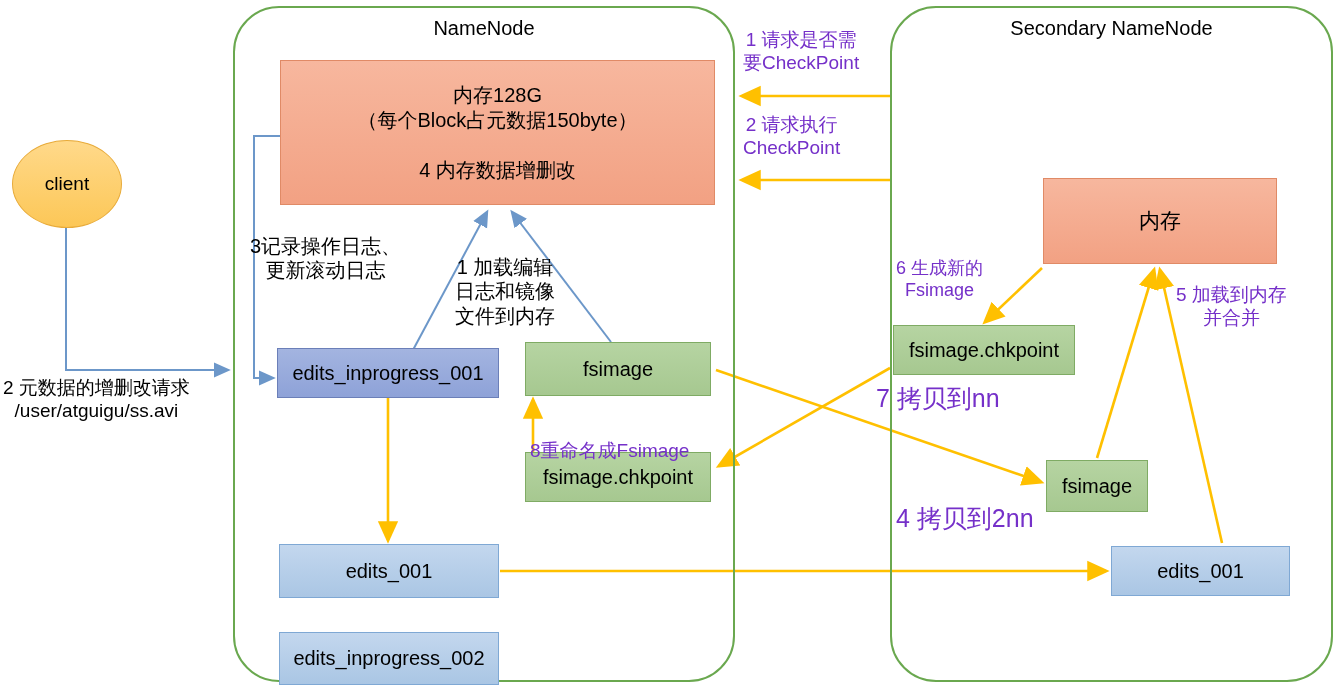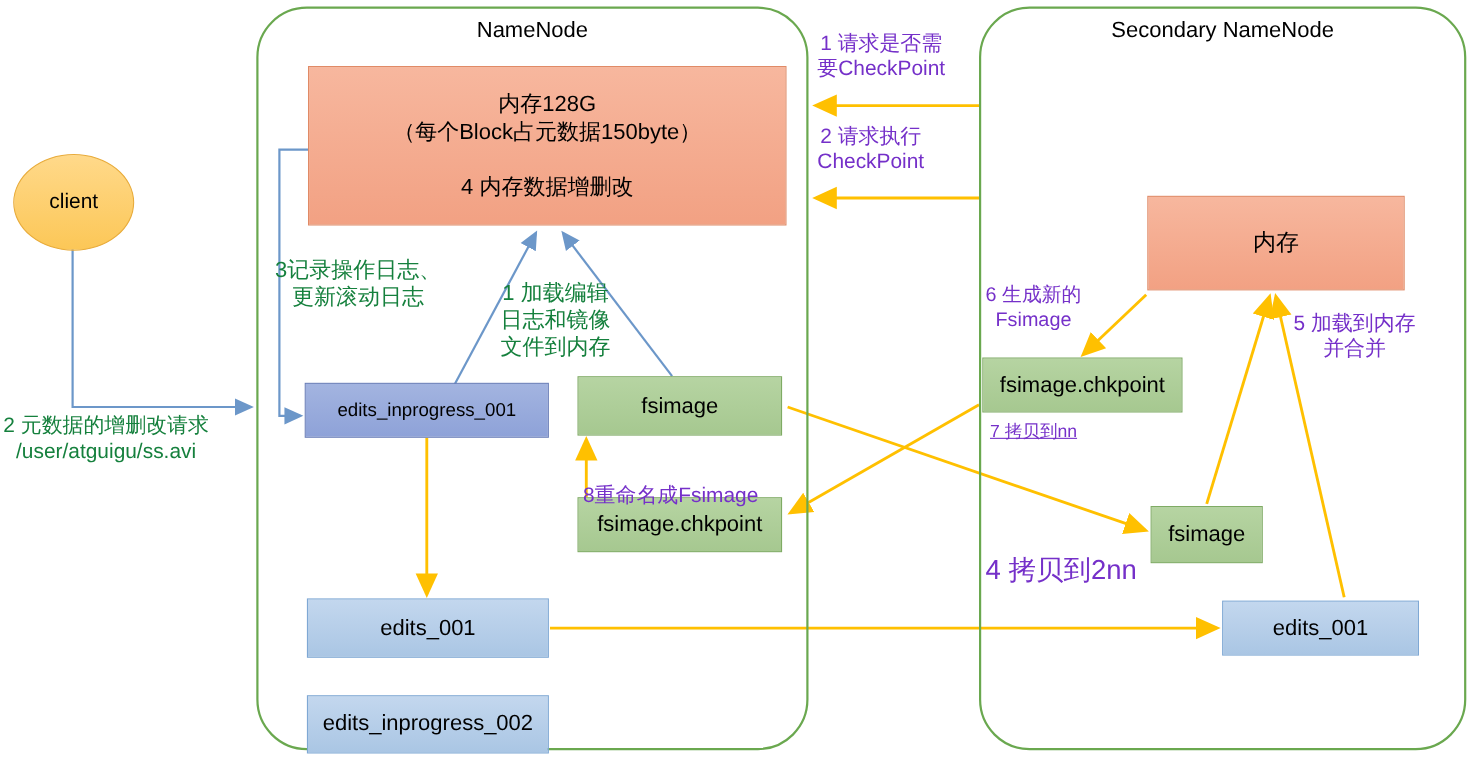--- a/index.html
+++ b/index.html
@@ -66,21 +66,21 @@
 
   
   .label{
     position:absolute;
     white-space:pre-line;
     line-height:1.22;
     color:#000;
     text-align:center;
   }
   .label.purple{color:#7530c9;}
-  .label.black{color:#15803d;}
+  .label.black{color:#000000;}
 
   
   #wires{position:absolute;left:0;top:0;width:1338px;height:694px;pointer-events:none;}
 </style>
 </head>
 <body>
 
 <div id="stage">
 
   <svg id="wires" viewBox="0 0 1338 694">
@@ -134,21 +134,21 @@
   <div class="group" style="left:890px;top:6px;width:443px;height:676px;"></div>
   <div class="group-title" style="left:890px;top:17px;width:443px;">Secondary NameNode</div>
 
   <div class="ellipse" style="left:12px;top:140px;width:108px;height:86px;font-size:19px;">client</div>
 
   <div class="node salmon" style="left:280px;top:60px;width:435px;height:145px;font-size:20px;padding:6px 10px;">内存128G
 （每个Block占元数据150byte）
 
 4 内存数据增删改</div>
 
-  <div class="node periwinkle" style="left:277px;top:348px;width:222px;height:50px;font-size:17px;">edits_inprogress_001</div>
+  <div class="node periwinkle" style="left:277px;top:348px;width:222px;height:50px;font-size:20px;">edits_inprogress_001</div>
 
   <div class="node green" style="left:525px;top:342px;width:186px;height:54px;font-size:20px;">fsimage</div>
 
   <div class="node green" style="left:525px;top:452px;width:186px;height:50px;font-size:20px;">fsimage.chkpoint</div>
 
   <div class="node lightblue" style="left:279px;top:544px;width:220px;height:54px;font-size:20px;">edits_001</div>
 
   <div class="node lightblue" style="left:279px;top:632px;width:220px;height:53px;font-size:20px;">edits_inprogress_002</div>
 
   <div class="node salmon" style="left:1043px;top:178px;width:234px;height:86px;font-size:21px;">内存</div>
@@ -178,17 +178,17 @@
   <div class="label purple" style="left:743px;top:113px;font-size:19px;">2 请求执行
 CheckPoint</div>
 
 
   <div class="label purple" style="left:896px;top:258px;font-size:18px;">6 生成新的
 Fsimage</div>
 
   <div class="label purple" style="left:1176px;top:283px;font-size:19px;">5 加载到内存
 并合并</div>
 
-  <div class="label purple" style="left:900px;top:383px;font-size:16px;text-decoration:underline;">7 拷贝到nn</div>
+  <div class="label purple" style="left:876px;top:383px;font-size:25px;">7 拷贝到nn</div>
 
   <div class="label purple" style="left:896px;top:503px;font-size:25px;">4 拷贝到2nn</div>
 
 </div>
 
 </body></html>

